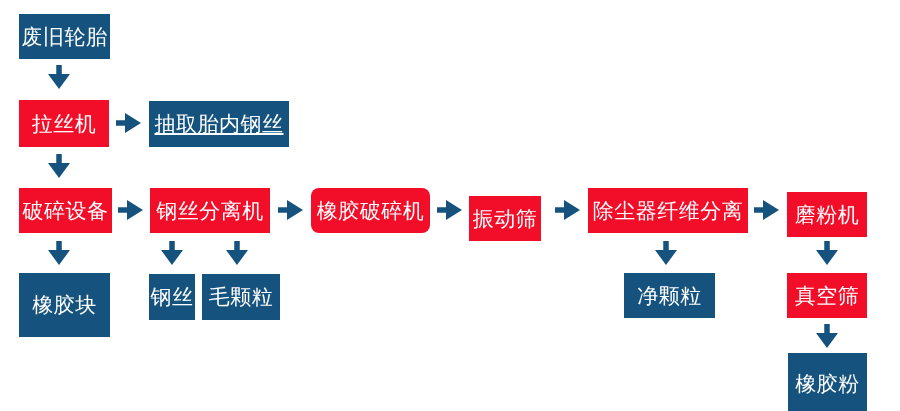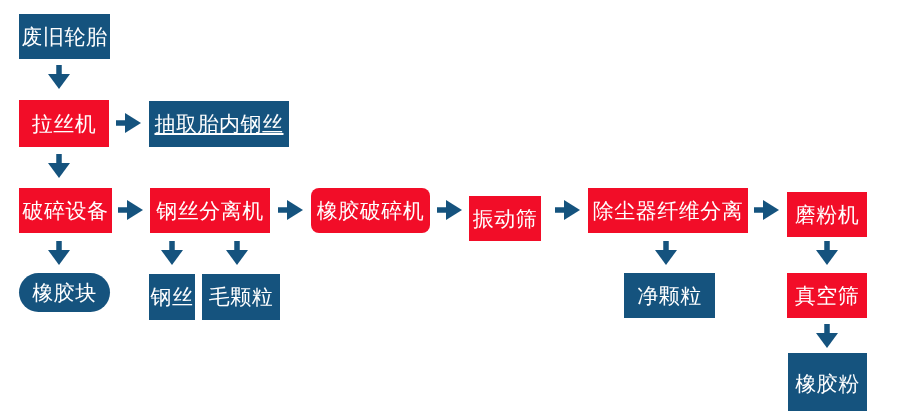--- a/index.html
+++ b/index.html
@@ -110,21 +110,21 @@
   <svg class="arrow" style="left:224px; top:240px;" width="26" height="27" viewBox="0 0 26 27">
       <use href="#glyph-arrow-down"></use>
     </svg>
   <svg class="arrow" style="left:653px; top:240px;" width="26" height="27" viewBox="0 0 26 27">
       <use href="#glyph-arrow-down"></use>
     </svg>
   <svg class="arrow" style="left:814px; top:240px;" width="26" height="27" viewBox="0 0 26 27">
       <use href="#glyph-arrow-down"></use>
     </svg>
 
-  <div class="node blue" style="left:19px; top:273px; width:91px; height:39px;border-radius:22px;">橡胶块</div>
+  <div class="node blue" style="left:19px; top:273px; width:91px; height:64px;">橡胶块</div>
 
   <div class="node blue" style="left:149px; top:274px; width:46px; height:46px;">钢丝</div>
 
   <div class="node blue" style="left:202px; top:274px; width:78px; height:46px;">毛颗粒</div>
 
   <div class="node blue" style="left:624px; top:273px; width:91px; height:45px;">净颗粒</div>
 
   <div class="node red" style="left:787px; top:273px; width:80px; height:45px;">真空筛</div>
 
   <svg class="arrow" style="left:814px; top:323px;" width="26" height="27" viewBox="0 0 26 27">

